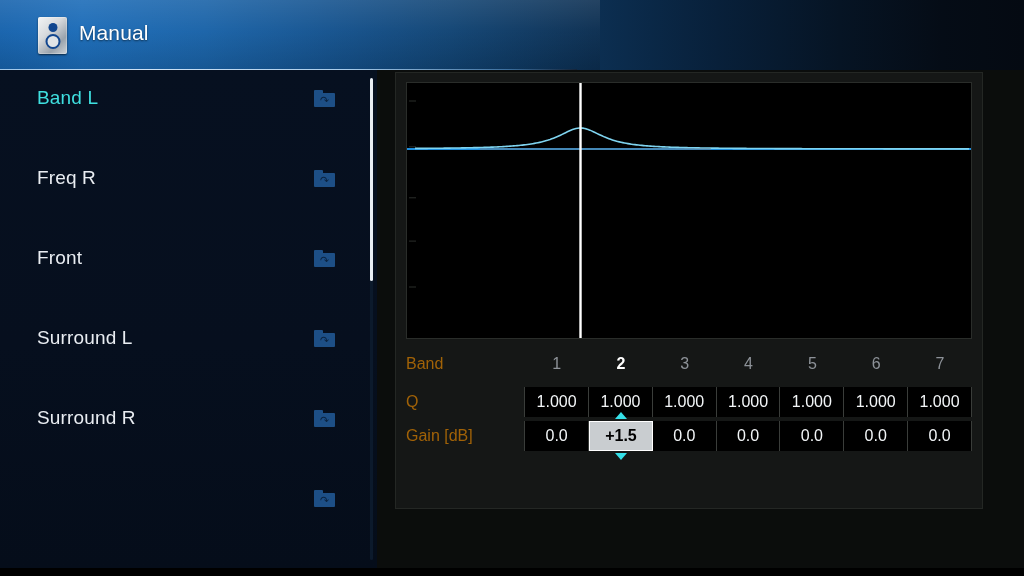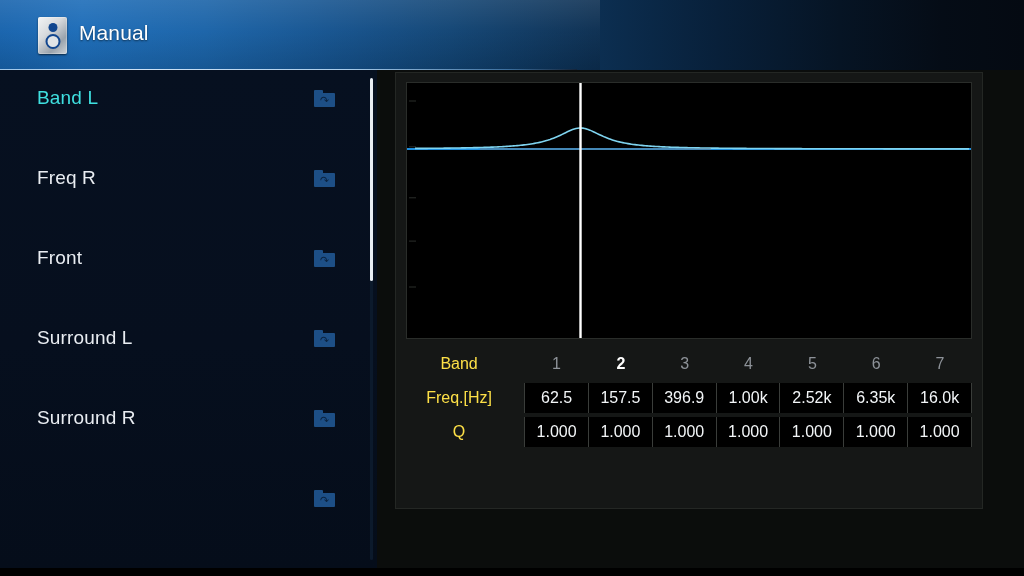--- a/index.html
+++ b/index.html
@@ -105,22 +105,22 @@
   }
   #graph svg{position:absolute;left:0;top:0;}
 
   
   #eqtable{
     position:absolute;left:10px;top:276px;width:566px;
     border-collapse:separate;border-spacing:0;
   }
   #eqtable td{padding:0;}
   .rowlabel{
-    width:110px;text-align:center;padding-right:12px !important;
-    font-size:16px;color:#fde047;height:30px;white-space:nowrap;
+    width:110px;text-align:left;padding-right:12px !important;
+    font-size:16px;color:#a16207;height:30px;white-space:nowrap;
   }
   .bandhead{
     width:65px;height:30px;text-align:center;
     font-size:16px;color:#8d9298;
   }
   .bandhead.active{color:#ffffff;font-weight:bold;}
   .cell{
     width:65px;height:30px;text-align:center;
     font-size:16px;color:#f3f6f8;background:#000000;
     border-right:1px solid #3a3d3a;
@@ -245,45 +245,45 @@
               <td class="bandhead">3</td>
               <td class="bandhead">4</td>
               <td class="bandhead">5</td>
               <td class="bandhead">6</td>
               <td class="bandhead">7</td>
             </tr>
             <tr>
               <td class="rowgap" colspan="8"></td>
             </tr>
             <tr>
-              <td class="rowlabel">Freq.[Hz]</td>
-              <td class="cell first">62.5</td>
-              <td class="cell">157.5</td>
-              <td class="cell">396.9</td>
-              <td class="cell">1.00k</td>
-              <td class="cell">2.52k</td>
-              <td class="cell">6.35k</td>
-              <td class="cell">16.0k</td>
-            </tr>
-            <tr>
               <td class="rowgap" colspan="8"></td>
             </tr>
             <tr>
               <td class="rowlabel">Q</td>
               <td class="cell first">1.000</td>
               <td class="cell">1.000</td>
               <td class="cell">1.000</td>
               <td class="cell">1.000</td>
               <td class="cell">1.000</td>
               <td class="cell">1.000</td>
               <td class="cell">1.000</td>
             </tr>
             <tr>
               <td class="rowgap" colspan="8"></td>
             </tr>
+            <tr>
+              <td class="rowlabel">Gain [dB]</td>
+              <td class="cell first">0.0</td>
+              <td class="cell highlight">+1.5<span class="caret up"></span><span class="caret down"></span></td>
+              <td class="cell">0.0</td>
+              <td class="cell">0.0</td>
+              <td class="cell">0.0</td>
+              <td class="cell">0.0</td>
+              <td class="cell">0.0</td>
+            </tr>
           </tbody>
       </table>
 
     </div>
   </div>
 
   <div id="bottom-bar"></div>
 </div>
 
 </body></html>

